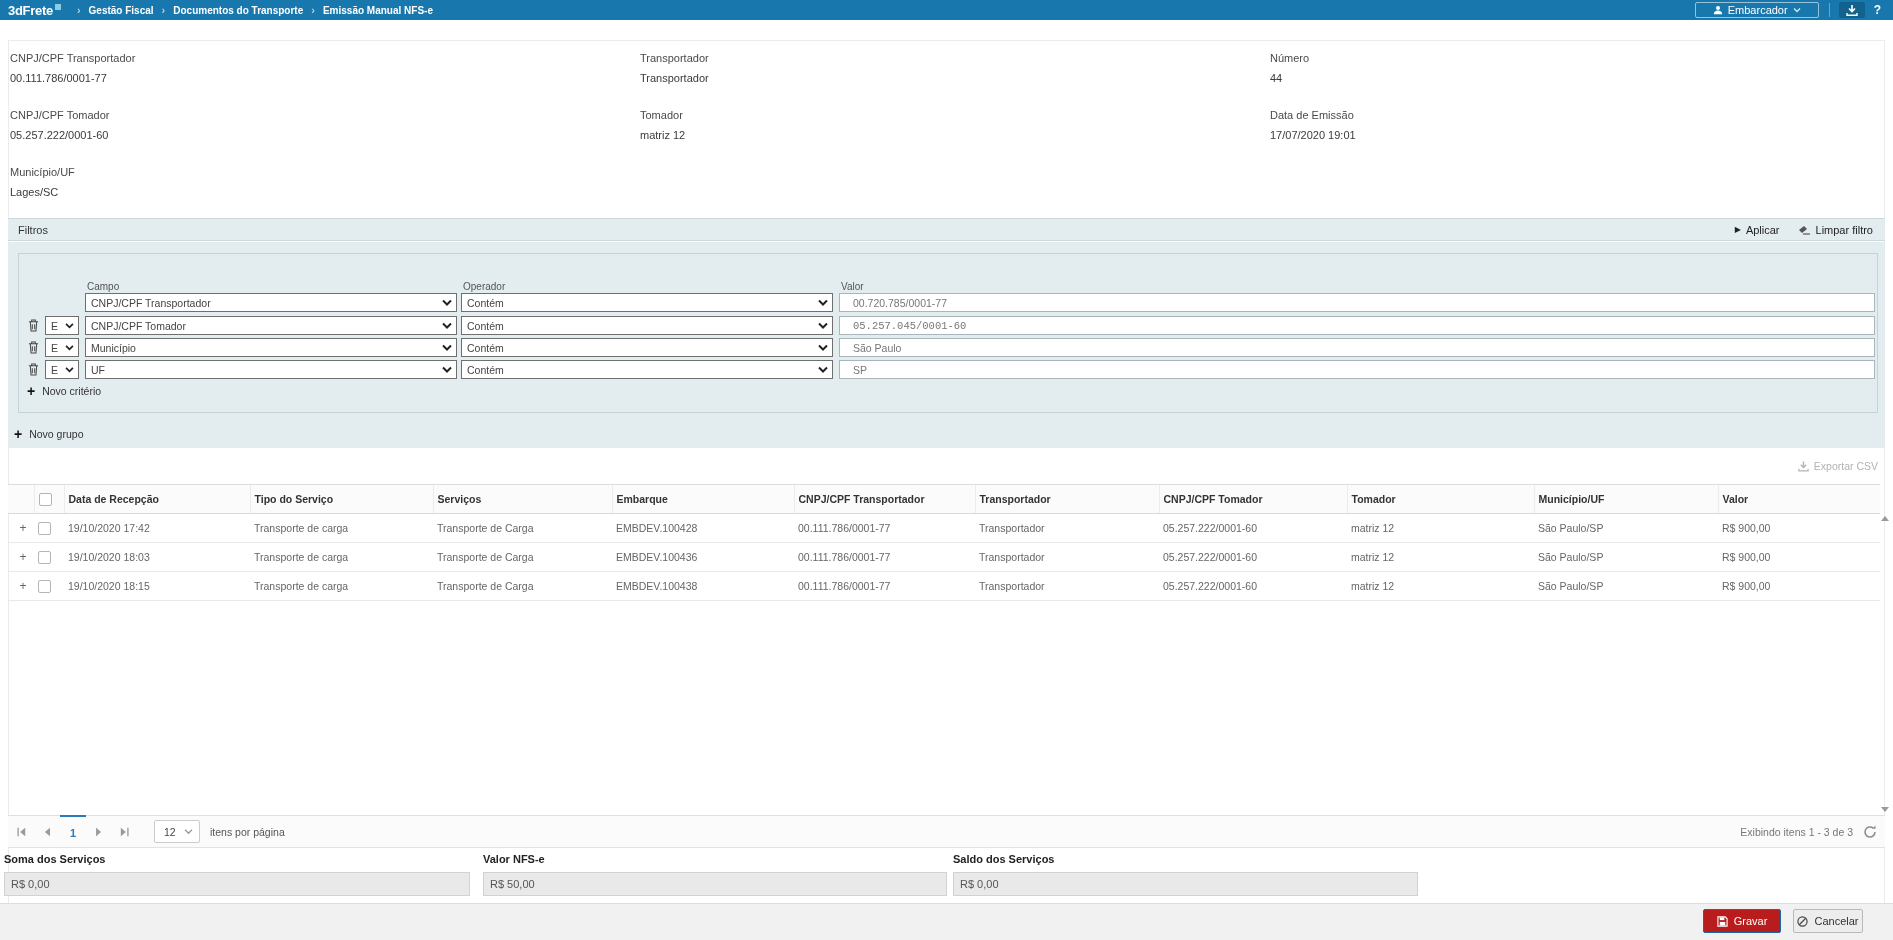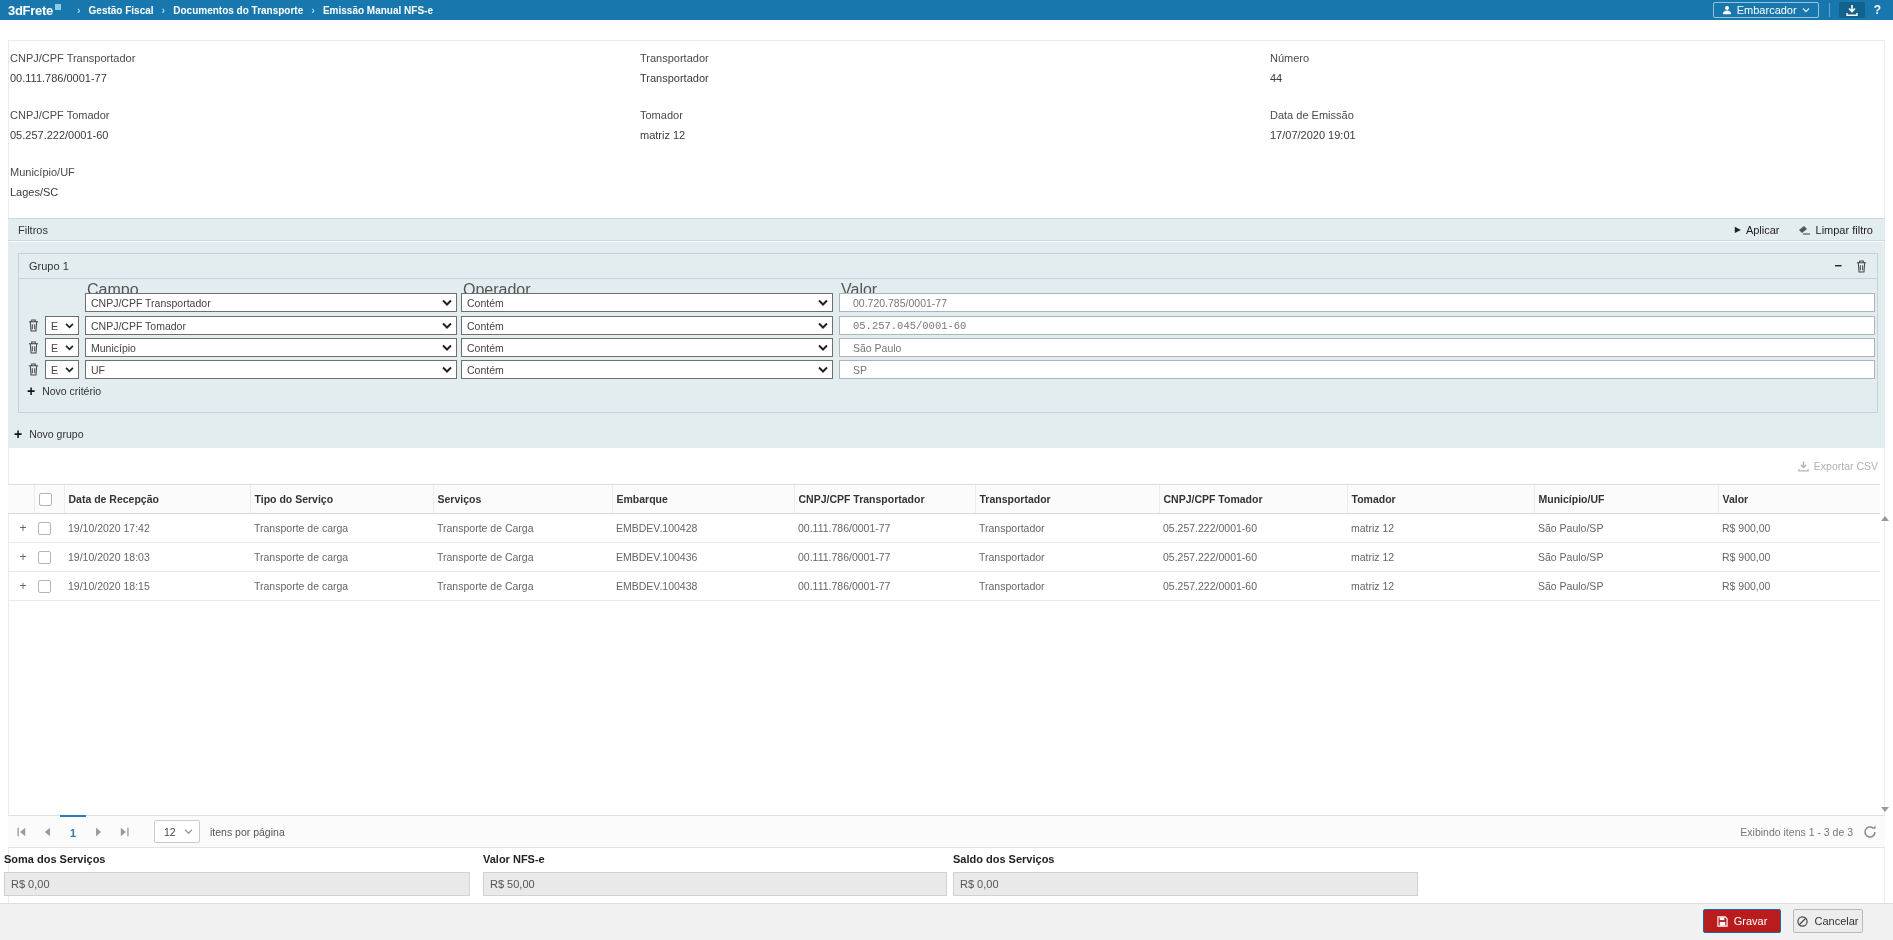--- a/index.html
+++ b/index.html
@@ -8,21 +8,21 @@
   .card{position:absolute;left:8px;top:40px;width:1877px;height:863px;border:1px solid #ebebeb;border-bottom:none;pointer-events:none}
 
   
   .topbar{position:absolute;left:0;top:0;width:1893px;height:20px;background:#1878ad;display:flex;align-items:center;color:#fff;z-index:5}
   .logo{margin-left:8px;font-size:13px;font-weight:700;display:flex;align-items:flex-start;cursor:pointer;letter-spacing:-.3px}
   .logo-mark{width:6px;height:6px;background:#8ecbe3;display:inline-block;margin-left:2px;margin-top:1px}
   .crumbs{display:flex;align-items:center;gap:8px;margin-left:16px;font-size:10px;font-weight:700}
   .sep{color:#a8d4e8;font-size:11px}
   .crumb{cursor:pointer;white-space:nowrap}
   .topbar-right{margin-left:auto;display:flex;align-items:center;height:100%}
-  .profile-btn{display:flex;align-items:center;gap:5px;border:1px solid rgba(255,255,255,.55);border-radius:2px;padding:1px 8px;font-size:11px;margin-right:10px;cursor:pointer}
+  .profile-btn{display:flex;align-items:center;gap:5px;border:1px solid rgba(255,255,255,.55);border-radius:2px;padding:1px 17px;font-size:11px;margin-right:10px;cursor:pointer}
   .tb-sep{width:1px;height:14px;background:rgba(255,255,255,.35)}
   .download-btn{width:26px;height:16px;background:rgba(0,0,0,.18);border-radius:2px;display:flex;align-items:center;justify-content:center;margin:0 9px;cursor:pointer}
   .help{font-size:12px;font-weight:700;margin-right:12px;cursor:pointer}
 
   
   .field{position:absolute;font-size:11px}
   .field .lbl{color:#4a4a4a;height:20px}
   .field .val{color:#3a3a3a}
 
   
@@ -31,21 +31,21 @@
   .fh-actions{margin-left:auto;margin-right:12px;display:flex;gap:18px;align-items:center}
   .hlink{display:flex;align-items:center;gap:5px;cursor:pointer;color:#222}
   .apply-arrow{font-size:8px;color:#222}
   .filters-body{position:absolute;left:8px;top:242px;width:1877px;height:206px;background:#e3edf0;z-index:1}
   .group{position:absolute;left:10px;top:11px;width:1860px;height:160px;border:1px solid #c3d3d8}
   .group-head{height:25px;border-bottom:1px solid #c3d3d8;display:flex;align-items:center;font-size:11px;color:#333}
   .group-title{margin-left:10px}
   .group-icons{margin-left:auto;margin-right:10px;display:flex;gap:14px;align-items:center}
   .minus{font-weight:700;font-size:13px;color:#222;cursor:pointer;line-height:10px}
   .iconbtn{cursor:pointer;display:flex;align-items:center}
-  .flabel{position:absolute;font-size:16px;color:#555}
+  .flabel{position:absolute;font-size:10px;color:#555}
   .ksel{position:absolute;height:19px;background:#fff;border:1px solid #6f6f6f;display:flex;align-items:center;font-size:10.5px;color:#444;padding:0 18px 0 5px;cursor:pointer;white-space:nowrap;overflow:hidden}
   .ksel-c{position:absolute;right:4px;top:50%;transform:translateY(-50%);display:flex}
   .kin{position:absolute;height:19px;border:1px solid #a9b6bb;background:#fff;font-size:10.5px;color:#777;padding:0 13px;font-family:inherit}
   .trash{position:absolute;left:6px;width:16px;height:17px;cursor:pointer;display:flex;align-items:center;justify-content:center}
   .addlink{position:absolute;display:flex;gap:7px;align-items:center;font-size:10.5px;color:#333;cursor:pointer}
   .plus{font-size:14px;font-weight:700;color:#111;line-height:10px}
 
   
   .export{position:absolute;top:460px;right:15px;display:flex;align-items:center;gap:5px;font-size:10.5px;color:#b3b3b3;cursor:pointer}
 
@@ -168,31 +168,20 @@
             <path d="M5 9h7" stroke="#555" stroke-width="1.2"></path>
           </svg>
       </span>
       <span>Limpar filtro</span>
     </span>
   </div>
 </div>
 
 <div class="filters-body">
   <div class="group">
-    <div class="group-head">
-      <span class="group-title">Grupo 1</span>
-      <span class="group-icons">
-        <span class="minus">−</span>
-        <span class="iconbtn">
-          <svg width="11" height="13" viewBox="0 0 12 14">
-              <path d="M1 3h10M4 3V1h4v2M2.5 3l.8 10h5.4l.8-10M4.7 5.5v5.5M7.3 5.5v5.5" stroke="#444" stroke-width="1.1" fill="none"></path>
-            </svg>
-        </span>
-      </span>
-    </div>
 
     <span class="flabel" style="left:68px;top:27px">Campo</span>
     <span class="flabel" style="left:444px;top:27px">Operador</span>
     <span class="flabel" style="left:822px;top:27px">Valor</span>
 
     <div class="ksel" style="left:66px;top:39px;width:372px">
       <span>CNPJ/CPF Transportador</span>
       <span class="ksel-c">
           <svg width="10" height="7" viewBox="0 0 10 7">
             <path d="M1 1l4 4 4-4" stroke="#222" stroke-width="2" fill="none"></path>

